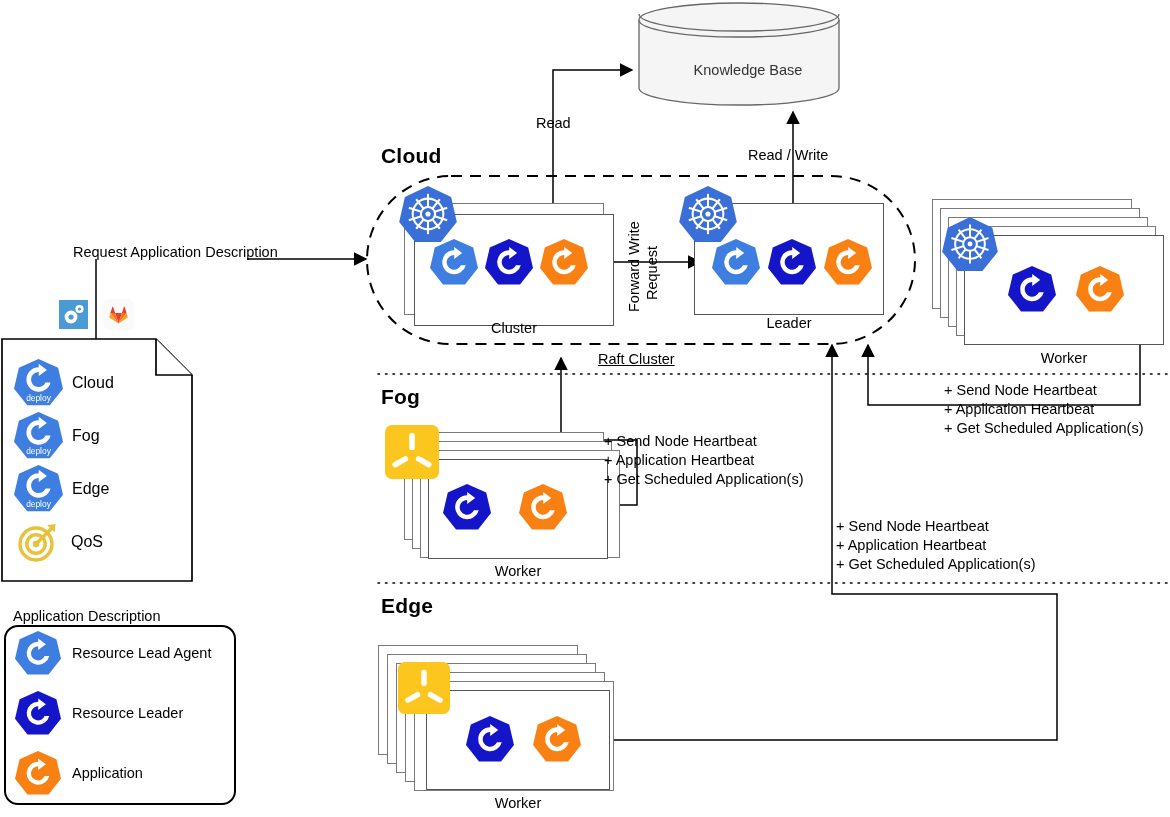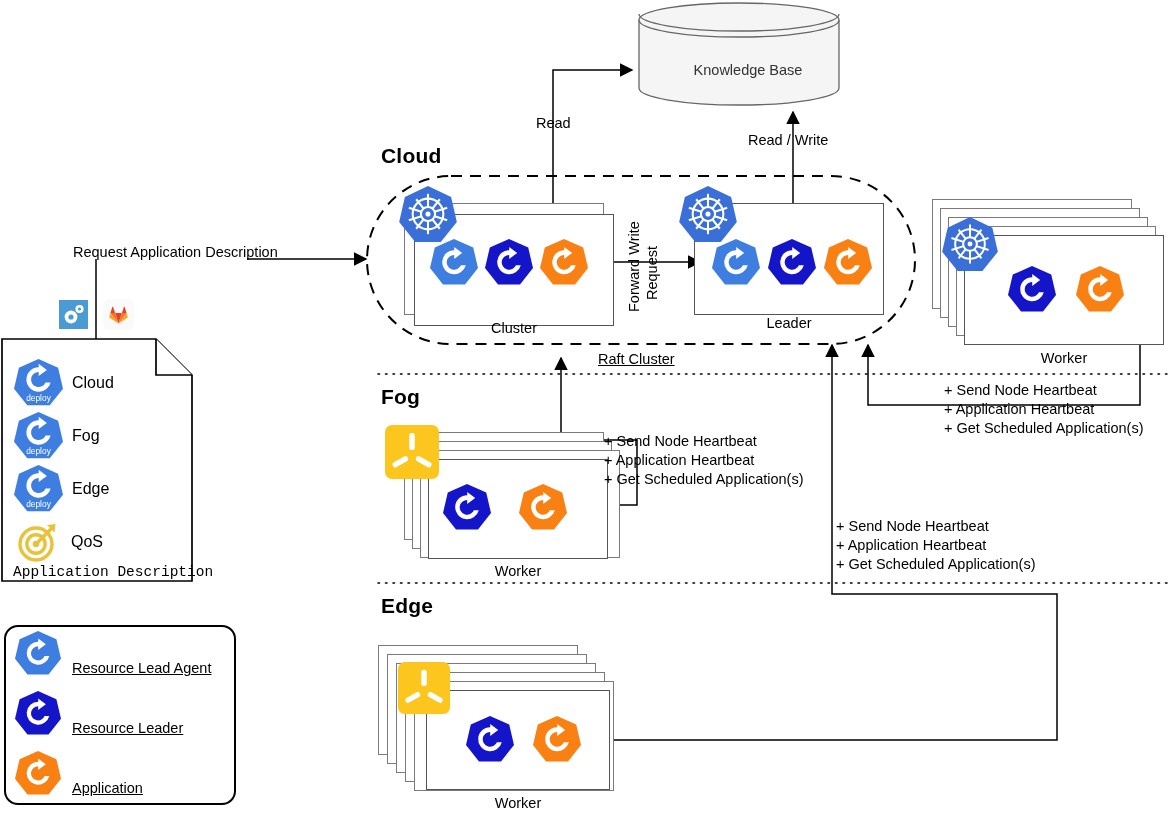--- a/index.html
+++ b/index.html
@@ -9,21 +9,21 @@
     color:#000;overflow:hidden;
   }
   .abs{position:absolute;}
   svg{display:block;}
   .lbl{position:absolute;font-size:14.5px;color:#000;white-space:nowrap;}
   .tier-title{position:absolute;font-size:21px;font-weight:bold;letter-spacing:.2px;}
   .card{position:absolute;background:#fff;border:1.4px solid #7a7a7a;box-sizing:border-box;}
   .card-front{border-color:#555;}
   .anno{position:absolute;font-size:14.5px;line-height:19px;white-space:nowrap;}
   .legend-box{position:absolute;border:2px solid #000;border-radius:14px;background:#fff;box-sizing:border-box;}
-  .legend-row{position:absolute;display:flex;align-items:flex-end;text-decoration:underline;}
+  .legend-row{position:absolute;display:flex;align-items:center;}
   .legend-row span{margin-left:11px;font-size:14.5px;}
   .doc-label{position:absolute;font-size:14.5px;}
   .vlabel{position:absolute;transform:rotate(-90deg);transform-origin:left top;font-size:14.5px;white-space:nowrap;}
   .kbtext{position:absolute;font-size:14.5px;color:#333;}
   .row-item{position:absolute;display:flex;align-items:center;}
   .row-item span{margin-left:9px;font-size:16px;}
 </style>
 </head>
 <body>
 
@@ -94,21 +94,21 @@
 
   <g stroke="#000" stroke-width="1.6" stroke-dasharray="1.5 6" stroke-linecap="round" fill="none">
     <line x1="378" y1="374" x2="1170" y2="374"></line>
     <line x1="378" y1="583" x2="1170" y2="583"></line>
   </g>
 
   <rect x="367" y="176" width="548" height="168" rx="84" ry="84" fill="none" stroke="#000" stroke-width="2" stroke-dasharray="11 8"></rect>
 </svg>
 
 <div class="lbl" style="left:536px;top:115px;">Read</div>
-<div class="lbl" style="left:748px;top:132px;">Read / Write</div>
+<div class="lbl" style="left:748px;top:147px;">Read / Write</div>
 <div class="lbl" style="left:73px;top:244px;">Request Application Description</div>
 <div class="lbl" style="left:598px;top:351px;text-decoration:underline;">Raft Cluster</div>
 <div class="vlabel" style="left:626px;top:312px;">Forward Write</div>
 <div class="vlabel" style="left:644px;top:300px;">Request</div>
 
 <div class="tier-title" style="left:381px;top:144px;">Cloud</div>
 <div class="tier-title" style="left:381px;top:385px;">Fog</div>
 <div class="tier-title" style="left:381px;top:594px;">Edge</div>
 
 <div class="card" style="left:404px;top:203px;width:200px;height:112px;"></div>
@@ -326,21 +326,21 @@
     </g>
     <circle cx="22" cy="26" r="3.3" fill="#e7c23a"></circle>
     <g stroke="#e7c23a" stroke-width="3.4" stroke-linecap="round">
       <line x1="22" y1="26" x2="38" y2="10"></line>
     </g>
     <path d="M33 7 L41.5 6 L40.5 14.5 Z" fill="#e7c23a"></path>
   </svg>
   <span>QoS</span>
 </div>
 
-<div class="doc-label" style="left:13px;top:564px;font-family:Liberation Mono, monospace;">Application Description</div>
+<div class="doc-label" style="left:13px;top:608px;">Application Description</div>
 
 <div class="legend-box" style="left:4px;top:625px;width:232px;height:180px;"></div>
 <div class="legend-row" style="left:15px;top:630px;">
   <svg width="46" height="46" viewBox="0 0 48 48">
       <g fill="#3d7ee0">
         <use href="#agent-glyph"></use>
       </g>
       <use href="#arrow-glyph"></use>
     </svg>
   <span>Resource Lead Agent</span>

